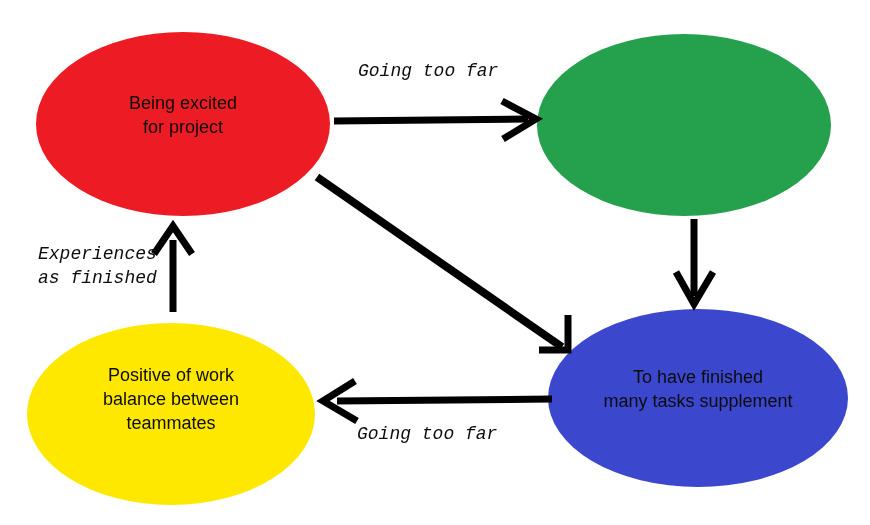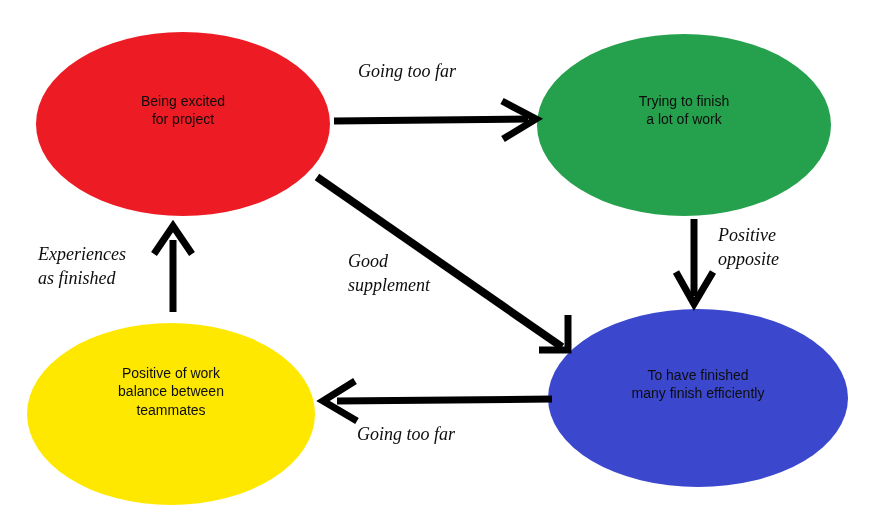--- a/index.html
+++ b/index.html
@@ -23,33 +23,34 @@
     left: 0;
     top: 0;
     width: 870px;
     height: 525px;
   }
   .node-label {
     position: absolute;
     text-align: center;
     color: #0d0d0d;
     font-family: "Liberation Sans", sans-serif;
-    font-size: 14px;
+    font-size: 18px;
     line-height: 1.32;
     white-space: pre;
     pointer-events: none;
   }
   .edge-label {
     position: absolute;
     color: #0d0d0d;
-    font-family: Liberation Serif, serif;
+    font-family: Liberation Mono, monospace;
     font-style: italic;
     font-size: 18px;
     line-height: 1.33;
     white-space: pre;
+    text-align: center;
   }
 </style>
 </head>
 <body>
 
 <div id="canvas">
 
   <svg id="diagram-svg" viewBox="0 0 870 525">
 
     <ellipse cx="183" cy="124" rx="147" ry="92" fill="#ED1C24"></ellipse>
@@ -83,36 +84,30 @@
     <g>
       <path d="M 317 177 L 562 347" stroke="#000000" stroke-width="8" stroke-linecap="butt" fill="none"></path>
       <path d="M 539 350 L 568 350 L 568 315" stroke="#000000" stroke-width="7" fill="none" stroke-linejoin="miter" stroke-linecap="butt"></path>
     </g>
 
   </svg>
 
   <div class="node-label" style="left:36px; top:92px; width:294px;">Being excited
 for project</div>
 
-  <div class="node-label" style="left:537px; top:92px; width:294px;">Trying to finish
-a lot of work</div>
 
   <div class="node-label" style="left:27px; top:364px; width:288px;">Positive of work
 balance between
 teammates</div>
 
   <div class="node-label" style="left:548px; top:366px; width:300px;">To have finished
-many finish efficiently</div>
+many tasks supplement</div>
 
   <div class="edge-label" style="left:358px; top:60px;">Going too far</div>
 
-  <div class="edge-label" style="left:718px; top:224px;">Positive
-opposite</div>
 
   <div class="edge-label" style="left:357px; top:423px;">Going too far</div>
 
   <div class="edge-label" style="left:38px; top:243px;">Experiences
 as finished</div>
 
-  <div class="edge-label" style="left:348px; top:250px;">Good
-supplement</div>
 
 </div>
 
 </body></html>

